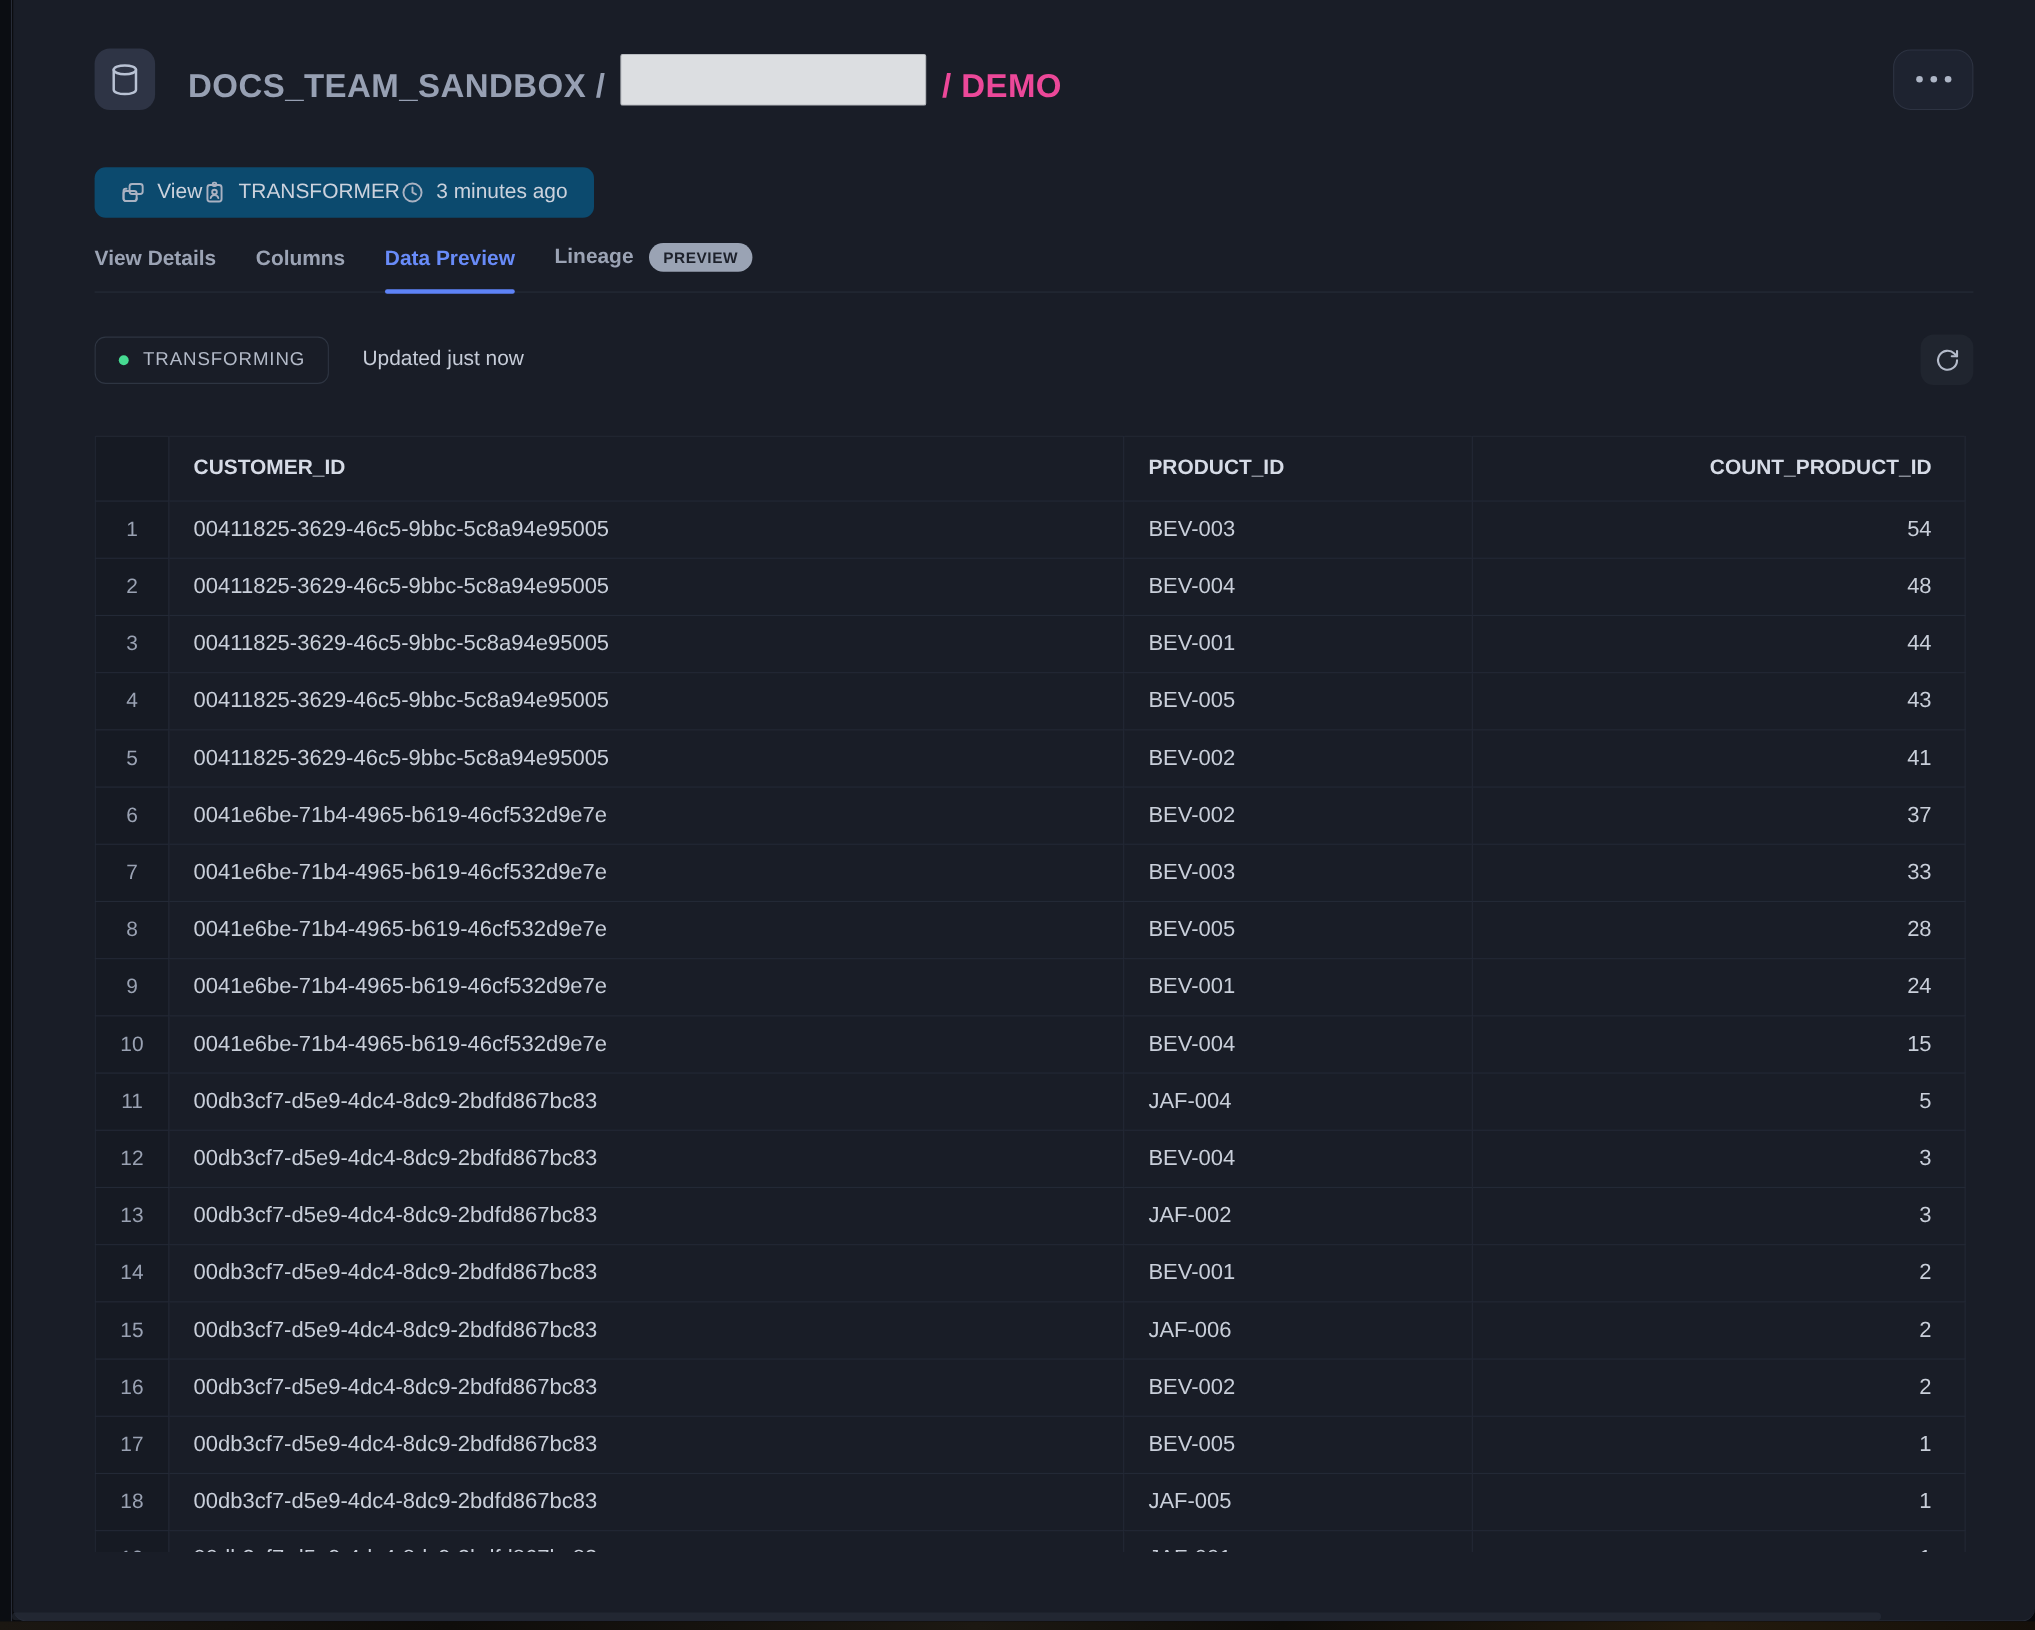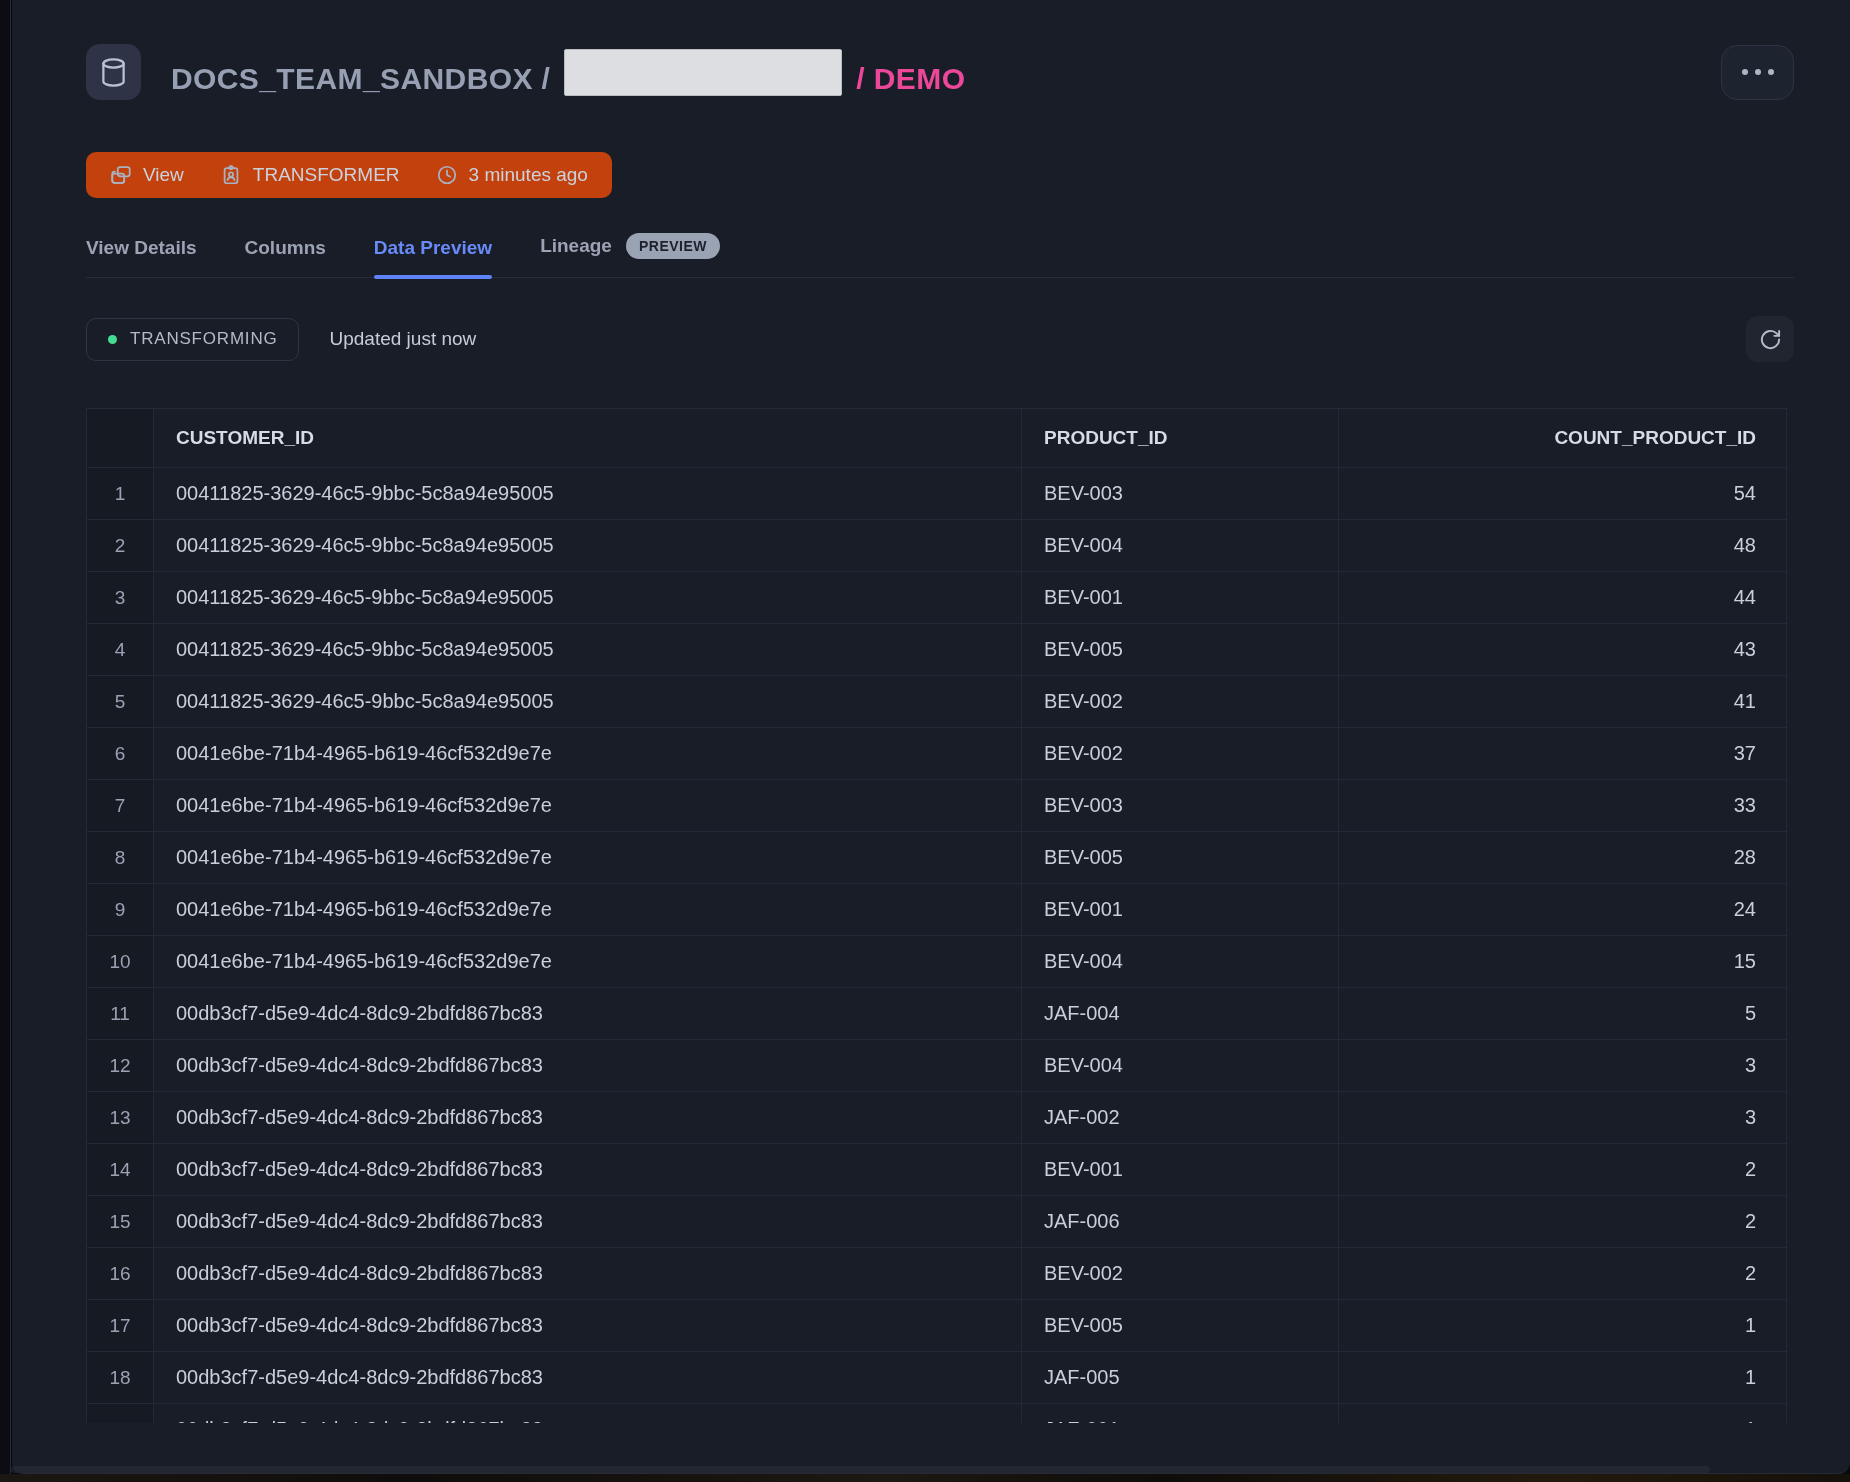--- a/index.html
+++ b/index.html
@@ -26,27 +26,27 @@
   .title .redacted { display:inline-block; width:278px; height:47px; background:#dcdee1;
                      border:1px solid #b9bcc1; border-radius:2px; margin:0 14px; }
   .title .obj { color:#ec4899; }
   .spacer { flex:1; }
   .more-btn { width:73px; height:55px; background:#1e2330; border:1px solid #2d3342;
               border-radius:16px; display:flex; align-items:center; justify-content:center;
               gap:7px; cursor:pointer; }
   .more-btn i { width:6px; height:6px; border-radius:50%; background:#aeb6c6; }
 
   
-  .meta-bar { margin-top:52px; display:inline-flex; align-items:center; gap:36px;
-              height:46px; background:#c2410c; border-radius:10px; padding:0 24px; }
+  .meta-bar { margin-top:52px; display:inline-flex; align-items:center; 
+              height:46px; background:#0c4a6e; border-radius:10px; padding:0 24px; }
   .meta-item { display:flex; align-items:center; gap:11px; font-size:19px; color:#ccd2dd; }
   .meta-item svg { stroke:#aab2c2; }
 
   
-  .tabs { margin-top:32px; display:flex; align-items:flex-end; gap:48px;
+  .tabs { margin-top:20px; display:flex; align-items:flex-end; gap:36px;
           border-bottom:1px solid #272d39; height:48px; }
   .tab { position:relative; font-size:19px; font-weight:bold; color:#9ba3b4;
          padding-bottom:18px; display:flex; align-items:center; cursor:pointer; }
   .tab.active { color:#688bf8; }
   .tab.active::after { content:""; position:absolute; left:0; right:0; bottom:-2px;
                        height:4px; background:#5e83f7; border-radius:2px; }
   .tab-badge { margin-left:14px; background:#9aa3b4; color:#1d212b; font-size:14px;
                font-weight:bold; letter-spacing:.5px; padding:5px 13px; border-radius:999px; }
 
   

